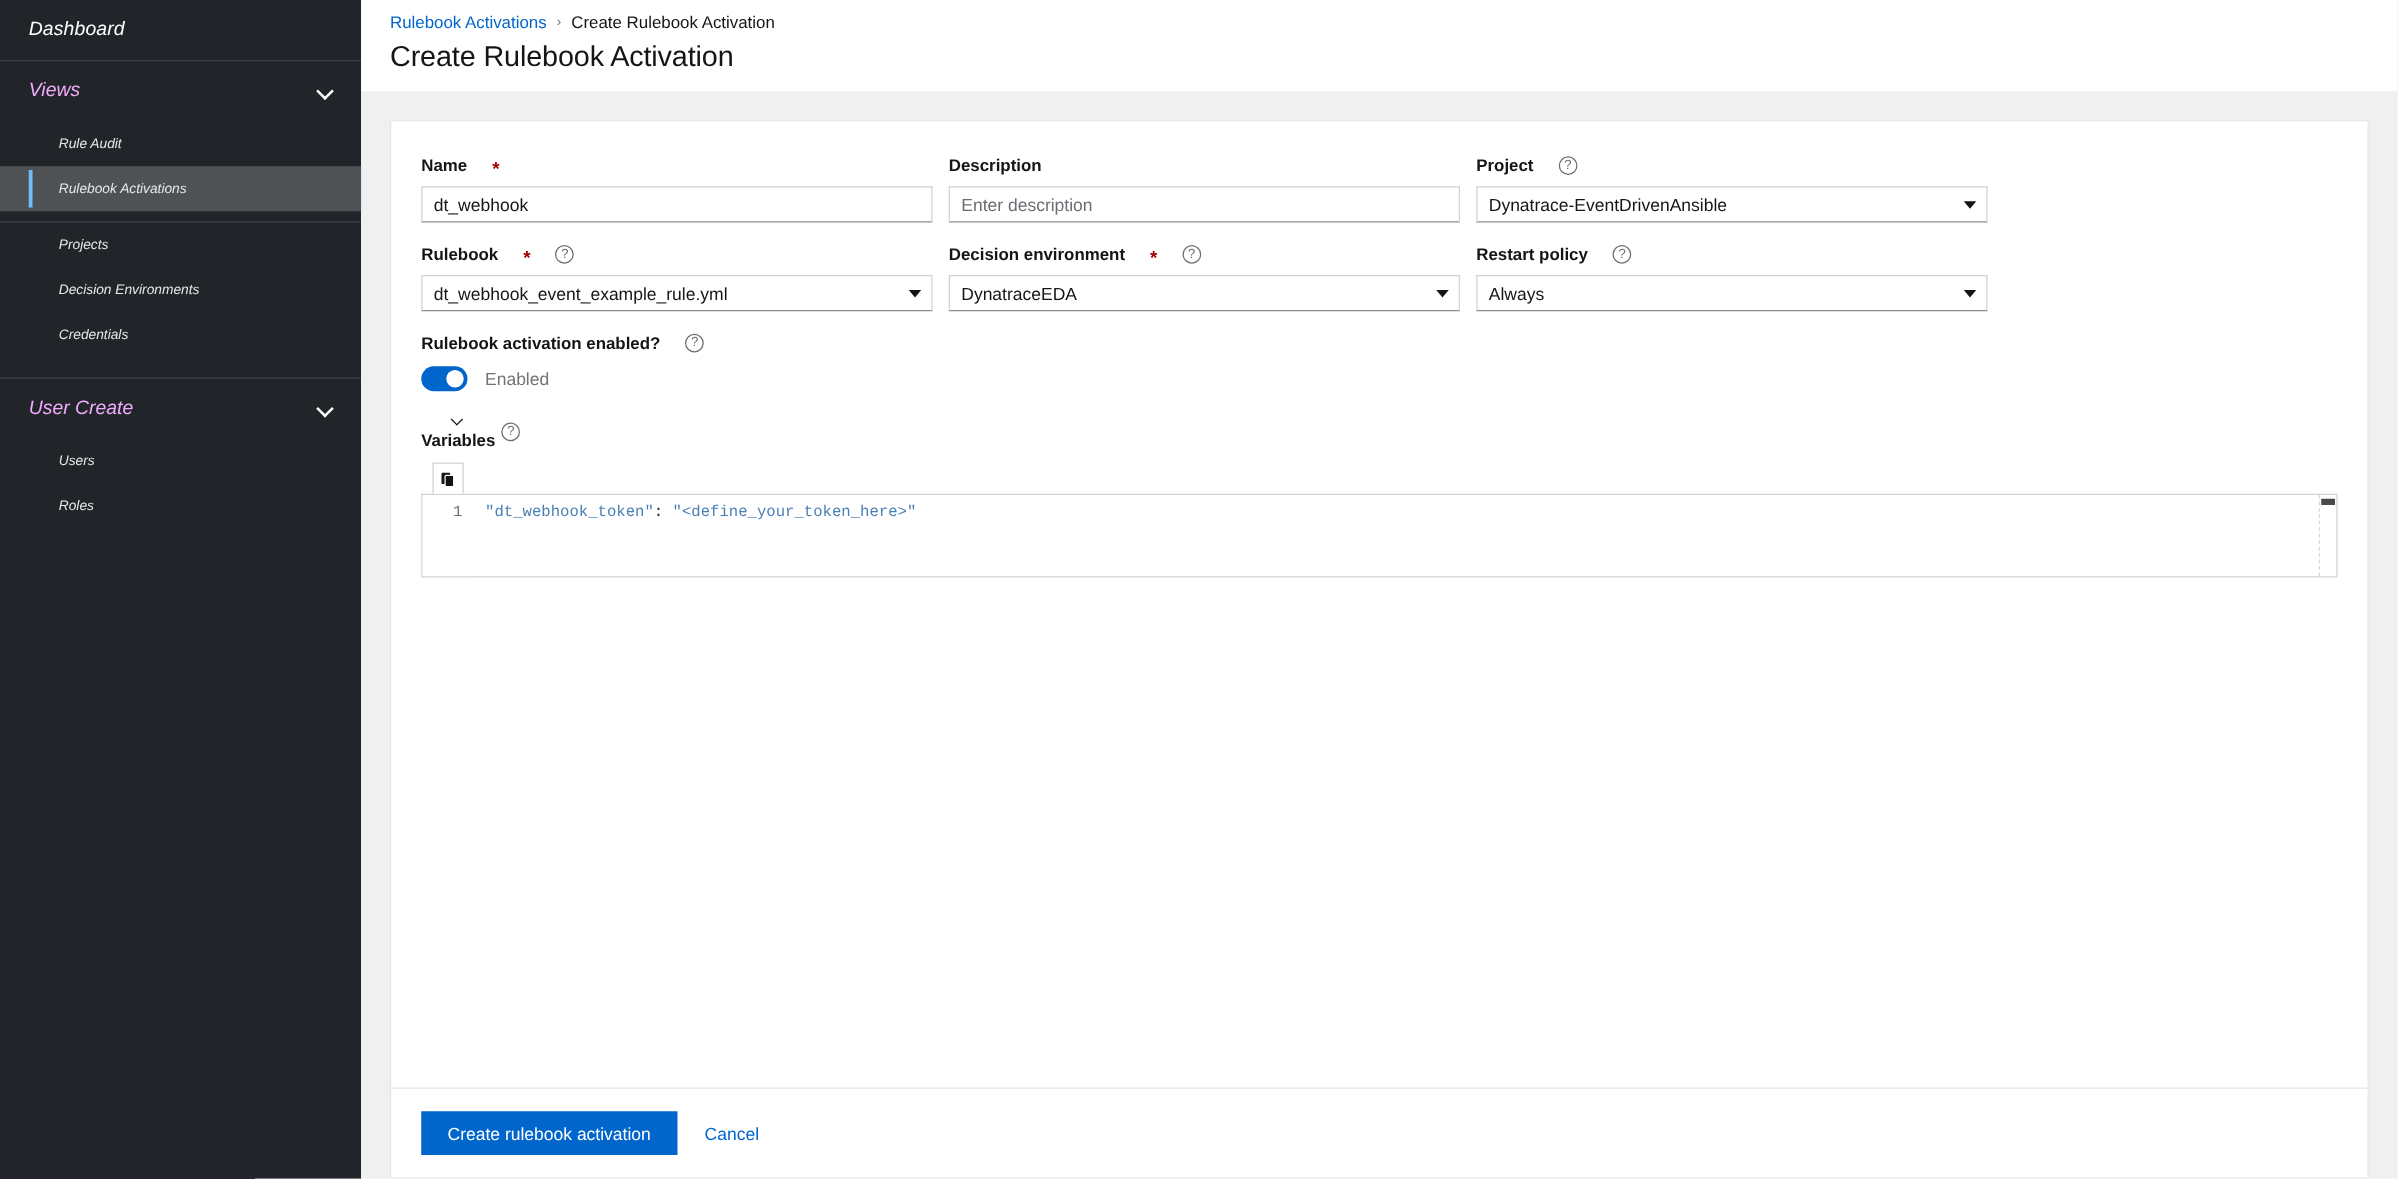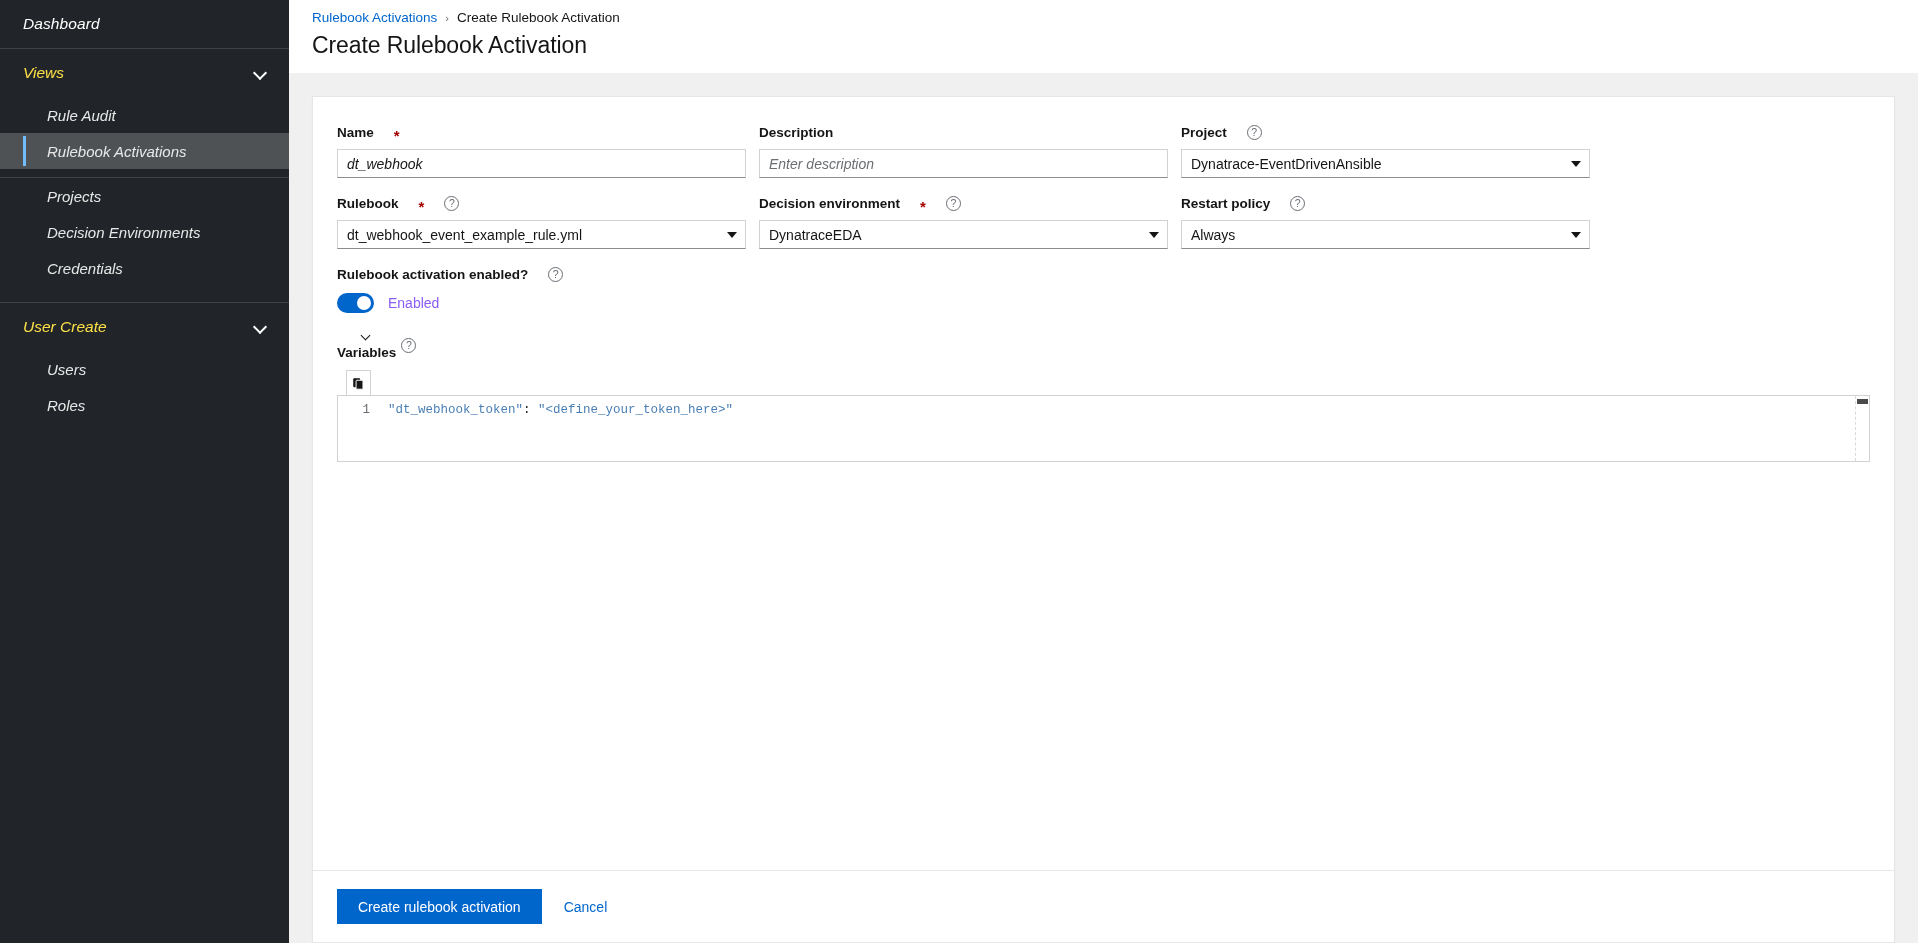--- a/index.html
+++ b/index.html
@@ -51,21 +51,21 @@
   .sb-group-header {
     height: 48px;
     display: flex;
     align-items: center;
     padding: 0 21px 0 23px;
     justify-content: space-between;
     cursor: pointer;
   }
   .sb-group-title {
     font-size: 15.5px;
-    color: #fde047;
+    color: #f0abfc;
   }
   .chev {
     width: 14px; height: 14px;
     display: inline-block;
     position: relative;
   }
   .chev::before {
     content: "";
     position: absolute;
     left: 1px; top: 2px;
@@ -73,21 +73,21 @@
     border-right: 2px solid #ffffff;
     border-bottom: 2px solid #ffffff;
     transform: rotate(45deg);
   }
 
   .sb-item {
     height: 36px;
     display: flex;
     align-items: center;
     padding-left: 47px;
-    font-size: 15px;
+    font-size: 11px;
     color: #e8e8e8;
     cursor: pointer;
     position: relative;
   }
   .sb-item.active {
     background: #4f5255;
   }
   .sb-item.active::before {
     content: "";
     position: absolute;
@@ -226,21 +226,20 @@
     height: 29px;
     border: 1px solid #d2d2d2;
     border-bottom: 1px solid #8a8d90;
     background: #ffffff;
     font-family: "Liberation Sans", sans-serif;
     font-size: 14px;
     color: #151515;
     padding: 0 9px;
     width: 100%;
     outline: none;
-    font-style: italic;
   }
   .text-input::placeholder { color: #6a6e73; }
 
   .select-wrap {
     position: relative;
     width: 100%;
   }
   .select-box {
     height: 29px;
     border: 1px solid #d2d2d2;
@@ -285,21 +284,21 @@
   }
   .toggle .knob {
     position: absolute;
     right: 3px; top: 3px;
     width: 14px; height: 14px;
     border-radius: 50%;
     background: #ffffff;
   }
   .toggle-label {
     font-size: 14px;
-    color: #8b5cf6;
+    color: #737373;
   }
 
   
   .variables-head {
     display: flex;
     align-items: center;
     gap: 5px;
     margin-bottom: 10px;
   }
   .var-toggle {

